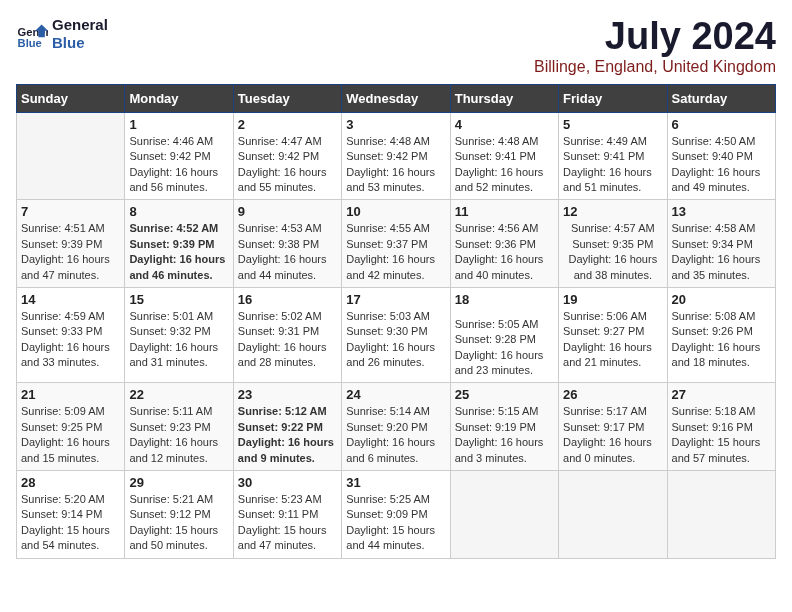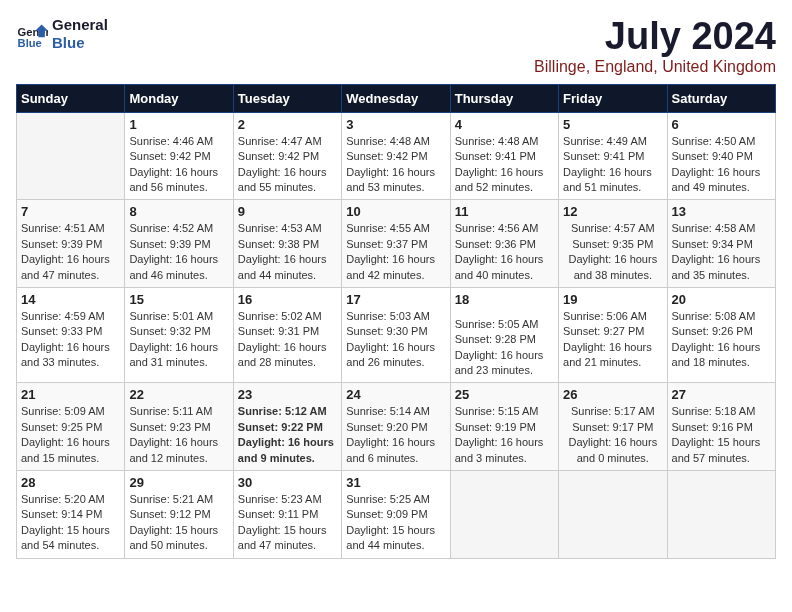--- a/index.html
+++ b/index.html
@@ -37,21 +37,21 @@
     .location {
       font-size: 16px;
       color: #7f1d1d;
     }
     table {
       width: 100%;
       border-collapse: collapse;
       table-layout: fixed;
     }
     thead tr th {
-      background: #0f172a;
+      background: #404040;
       color: #fff;
       font-size: 13px;
       font-weight: bold;
       padding: 6px 4px;
       text-align: left;
       border: 1px solid #1a4080;
       margin-top: 44px;
     }
     tbody tr td {
       border: 1px solid #ccc;
@@ -162,21 +162,21 @@
       <tr>
         <td>
           <span class="day-num">7</span>
           <div class="day-info" style="white-space: pre-line;">Sunrise: 4:51 AM
 Sunset: 9:39 PM
 Daylight: 16 hours
 and 47 minutes.</div>
         </td>
         <td>
           <span class="day-num">8</span>
-          <div class="day-info" style="white-space: pre-line;">Sunrise: 4:52 AM
+          <div class="day-info" style="white-space: pre-line; font-weight: bold;">Sunrise: 4:52 AM
 Sunset: 9:39 PM
 Daylight: 16 hours
 and 46 minutes.</div>
         </td>
         <td>
           <span class="day-num">9</span>
           <div class="day-info" style="white-space: pre-line;">Sunrise: 4:53 AM
 Sunset: 9:38 PM
 Daylight: 16 hours
 and 44 minutes.</div>
@@ -292,21 +292,21 @@
         </td>
         <td>
           <span class="day-num">25</span>
           <div class="day-info" style="white-space: pre-line;">Sunrise: 5:15 AM
 Sunset: 9:19 PM
 Daylight: 16 hours
 and 3 minutes.</div>
         </td>
         <td>
           <span class="day-num">26</span>
-          <div class="day-info" style="white-space: pre-line; text-align: center;">Sunrise: 5:17 AM
+          <div class="day-info" style="white-space: pre-line;">Sunrise: 5:17 AM
 Sunset: 9:17 PM
 Daylight: 16 hours
 and 0 minutes.</div>
         </td>
         <td>
           <span class="day-num">27</span>
           <div class="day-info" style="white-space: pre-line;">Sunrise: 5:18 AM
 Sunset: 9:16 PM
 Daylight: 15 hours
 and 57 minutes.</div>

